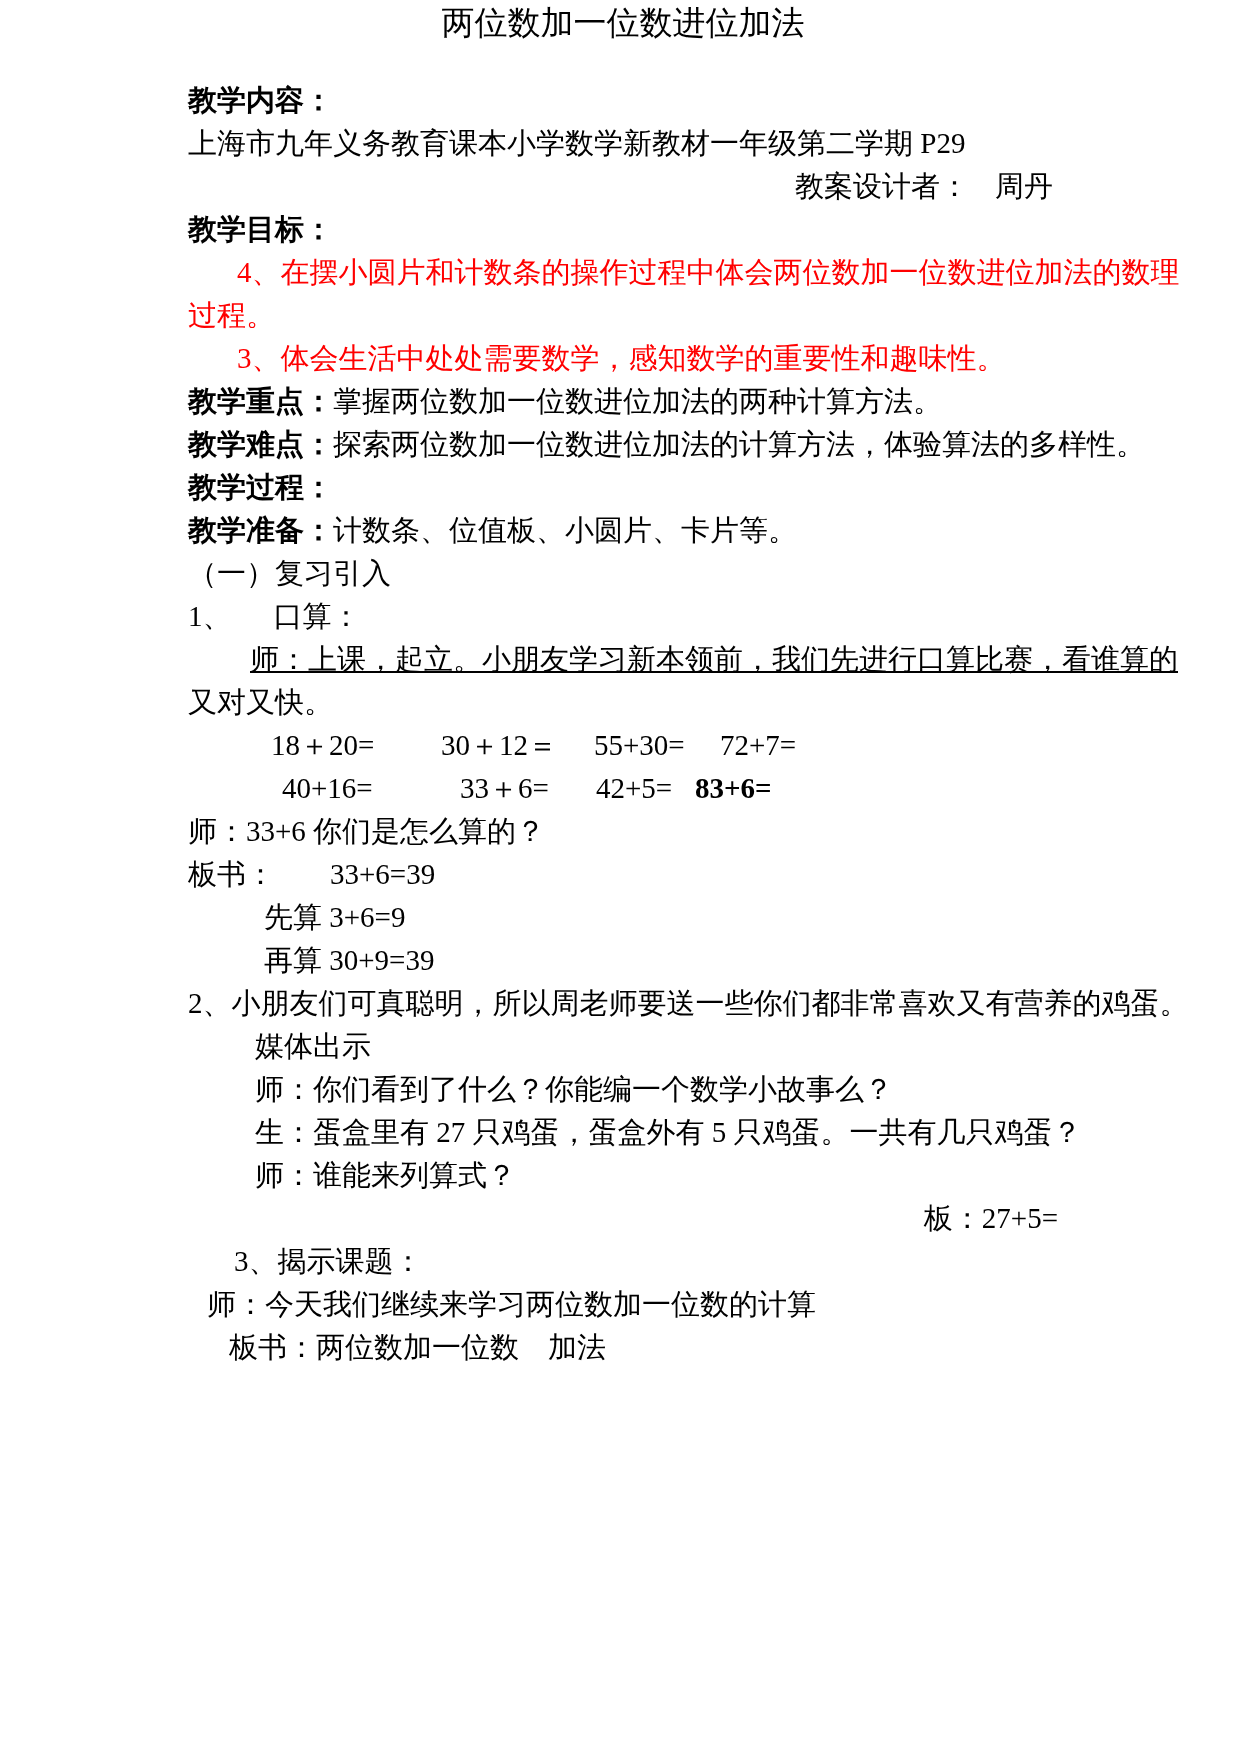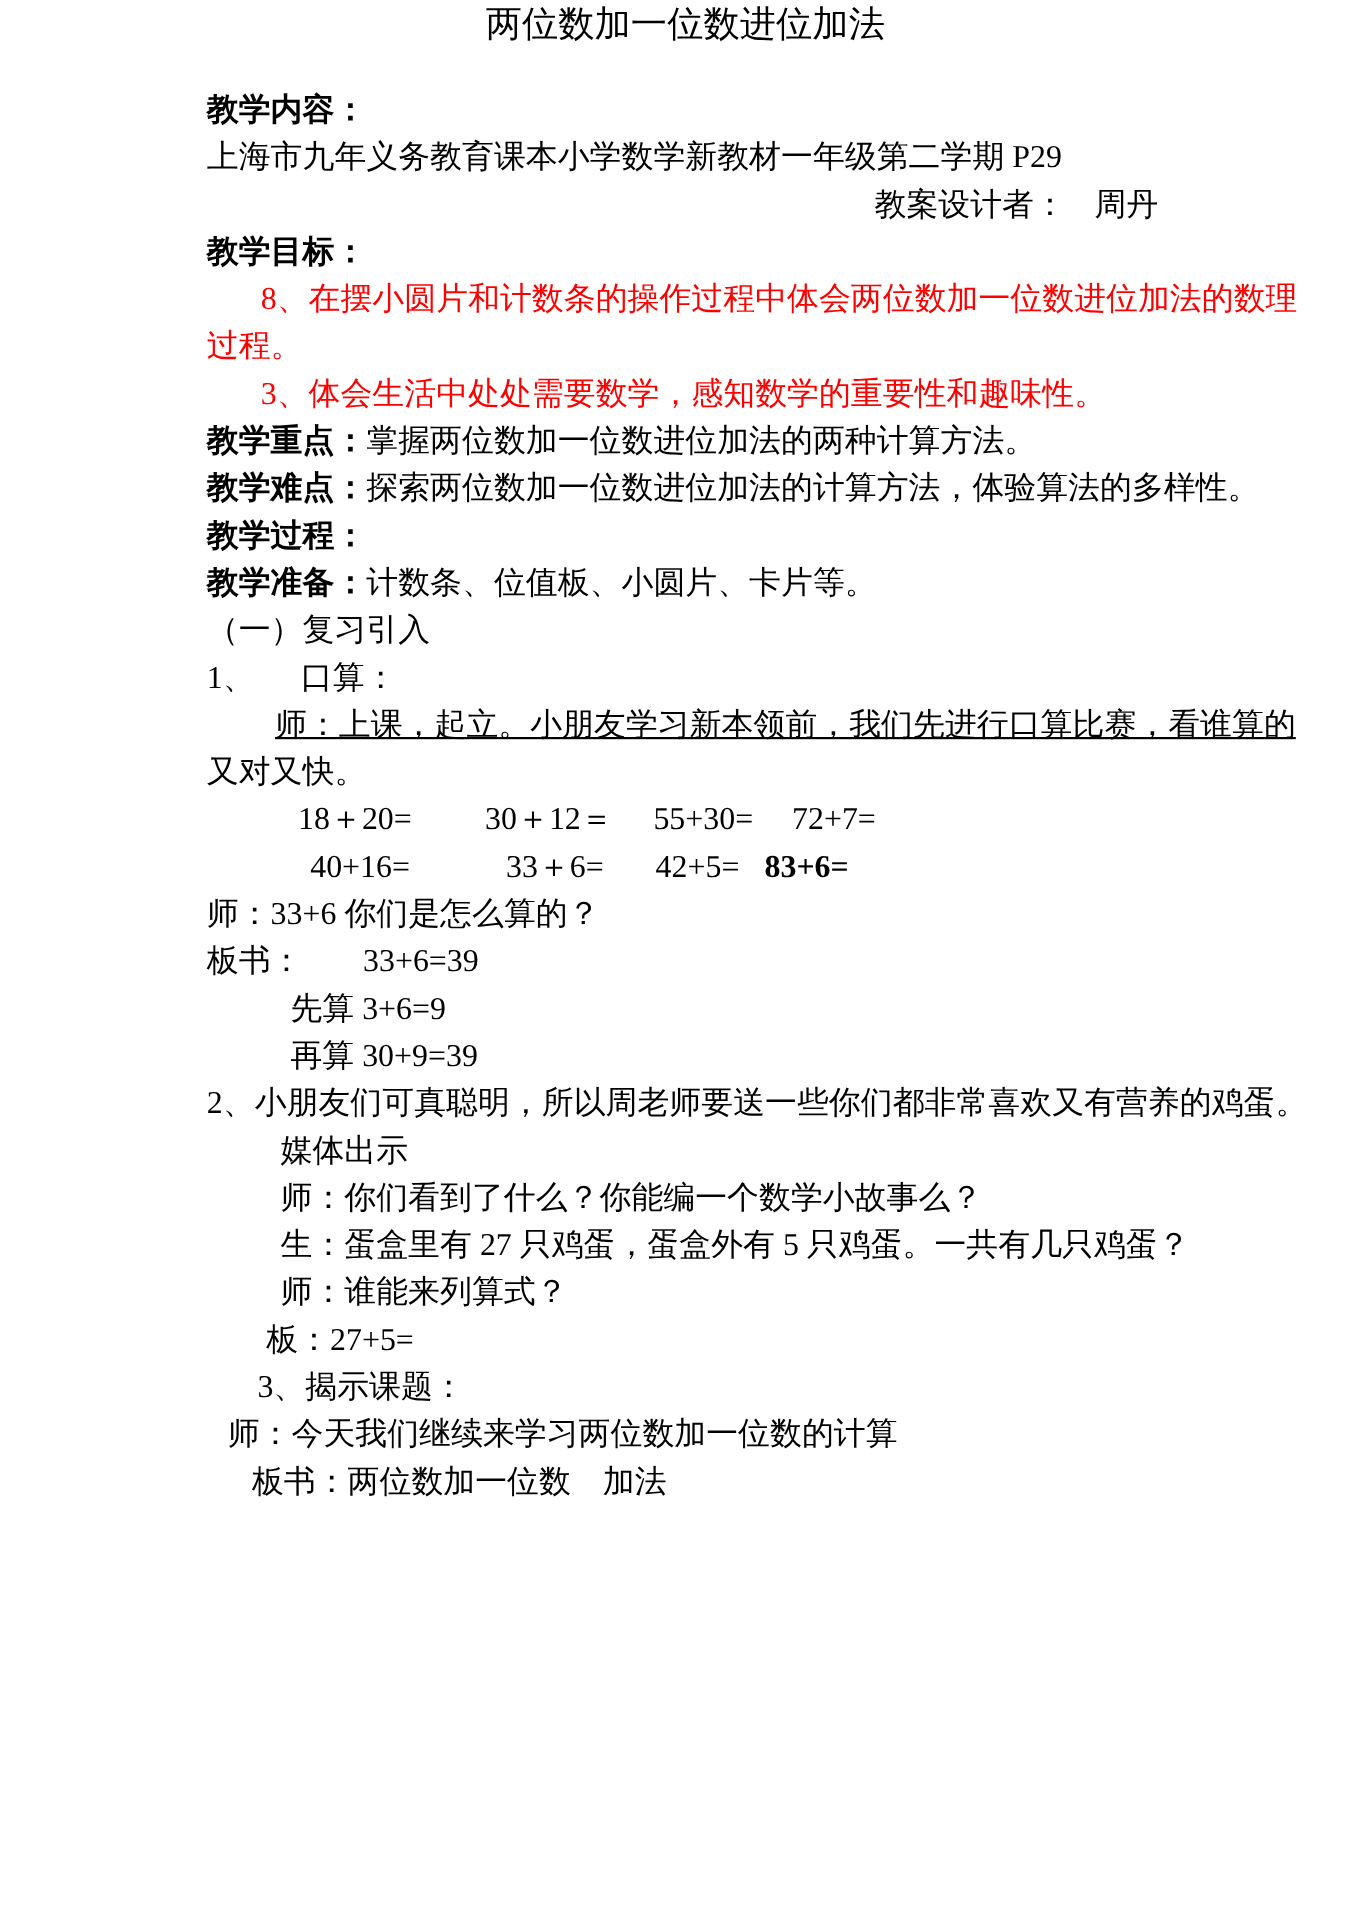--- a/index.html
+++ b/index.html
@@ -25,21 +25,21 @@
     white-space:nowrap;
   }
   .first{margin-top:33px;}
   .b{font-weight:bold;}
   .red{color:#ff0000;}
   .right{text-align:right;padding-right:5px;}
   .ind-obj{padding-left:49px;}
   .ind-dlg{padding-left:62px;text-decoration:underline;}
   .ind-dlg2{padding-left:67px;}
   .ind-calc{padding-left:76px;}
-  .ind-board2{padding-left:54px;}
+  .ind-board2{padding-left:54px;text-align:right;}
   .ind-step3{padding-left:46px;}
   .ind-t3{padding-left:19px;}
   .ind-b3{padding-left:41px;}
   .gap26{display:inline-block;width:26px;}
   .gap42{display:inline-block;width:42px;}
   .gap55{display:inline-block;width:55px;}
   .mathrow{position:relative;}
   .mathrow span{position:absolute;top:0;}
   .m1a{left:83px;}  .m1b{left:253px;} .m1c{left:406px;} .m1d{left:532px;}
   .m2a{left:94px;}  .m2b{left:272px;} .m2c{left:408px;} .m2d{left:507px;font-weight:bold;}
@@ -61,21 +61,21 @@
     </div>
 
     <div class="line right">
       <span>教案设计者：</span><span class="gap26"></span><span>周丹</span>
     </div>
 
     <div class="line">
       <span class="b">教学目标：</span>
     </div>
 
-    <div class="line red ind-obj">8、在摆小圆片和计数条的操作过程中体会两位数加一位数进位加法的数理</div>
+    <div class="line red ind-obj">4、在摆小圆片和计数条的操作过程中体会两位数加一位数进位加法的数理</div>
     <div class="line red">过程。</div>
     <div class="line red ind-obj">3、体会生活中处处需要数学，感知数学的重要性和趣味性。</div>
 
     <div class="line">
       <span class="b">教学重点：</span><span>掌握两位数加一位数进位加法的两种计算方法。</span>
     </div>
 
     <div class="line">
       <span class="b">教学难点：</span><span>探索两位数加一位数进位加法的计算方法，体验算法的多样性。</span>
     </div>

